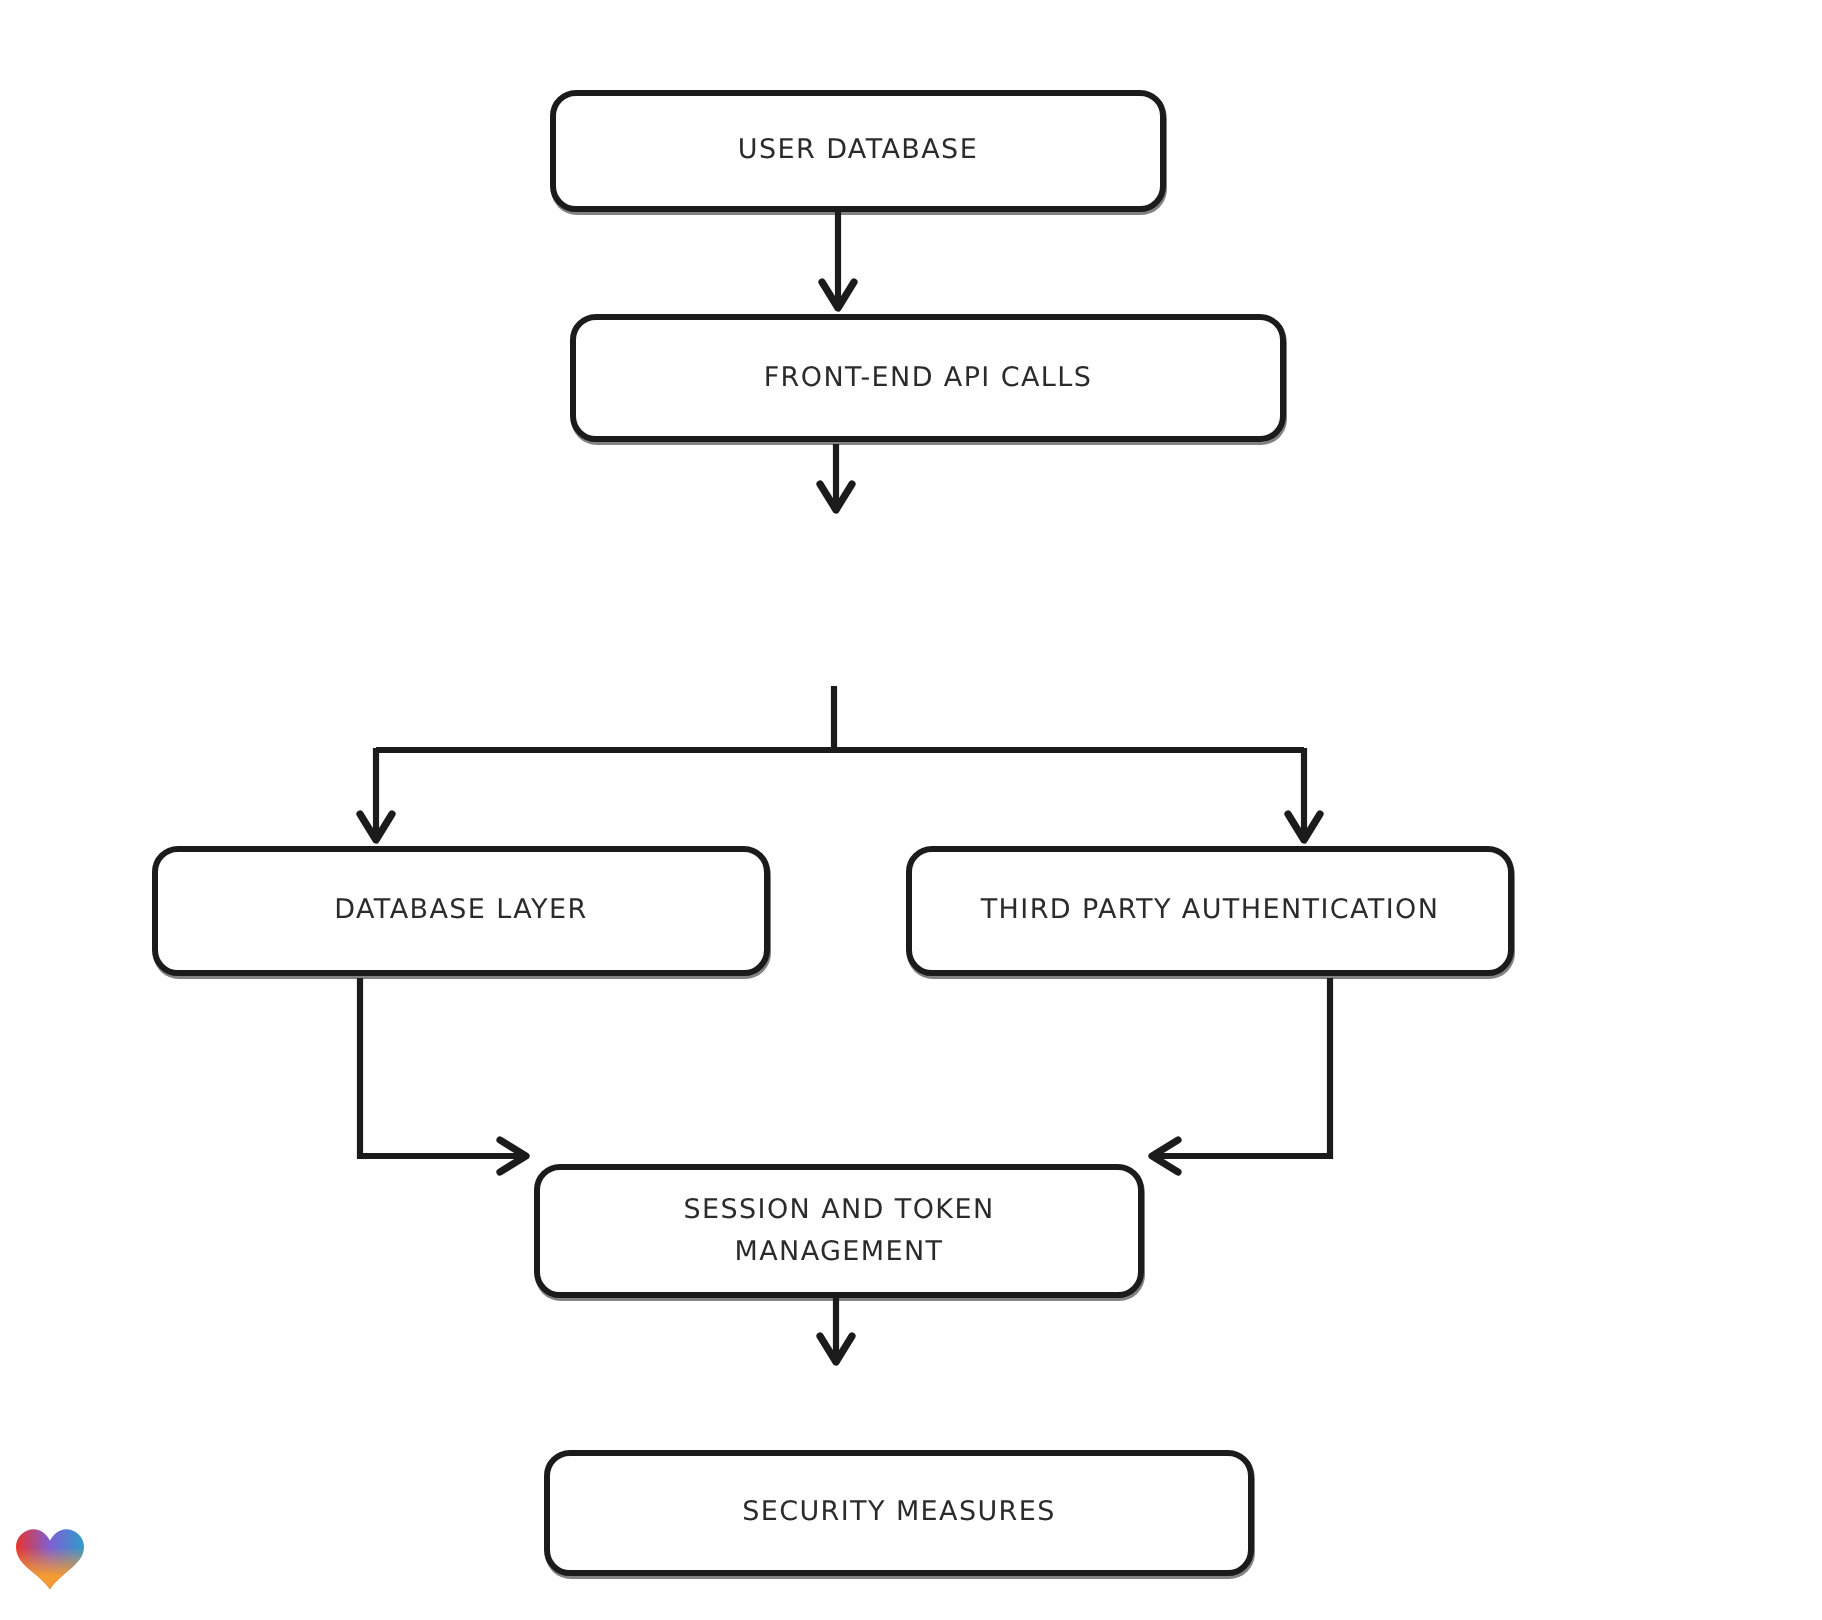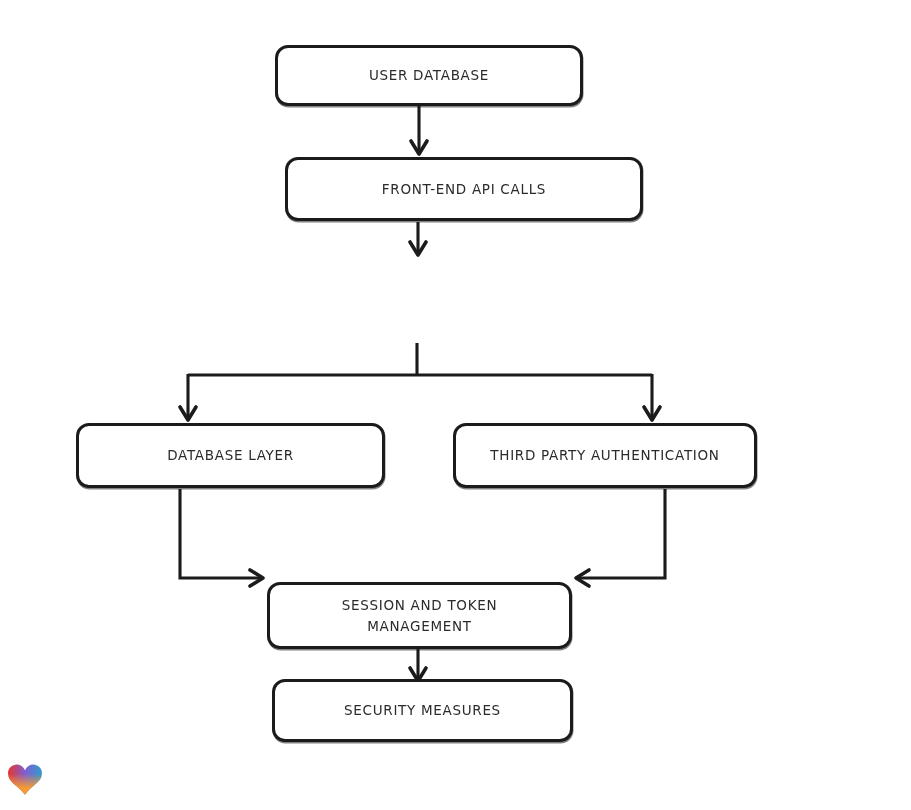--- a/index.html
+++ b/index.html
@@ -36,21 +36,21 @@
     line-height: 1.5;
     white-space: pre-line;
     padding: 2px 8px;
   }
   .n1 { left: 275px; top: 45px;  width: 308px; height: 61px; }
   .n2 { left: 285px; top: 157px; width: 358px; height: 64px; }
   .n3 { left: 273px; top: 258px; width: 310px; height: 85px; }
   .n4 { left: 63px;  top: 423px; width: 309px; height: 65px; margin-left: 13px; }
   .n5 { left: 453px; top: 423px; width: 304px; height: 65px; }
   .n6 { left: 267px; top: 538px; width: 305px; height: 67px; margin-top: 44px; }
-  .n7 { left: 272px; top: 679px; width: 301px; height: 63px; }
+  .n7 { left: 272px; top: 725px; width: 355px; height: 63px; }
   .heart {
     position: absolute;
     left: 8px; top: 763px;
     width: 34px; height: 34px;
   }
 </style>
 </head>
 <body>
 
 <div class="canvas">

